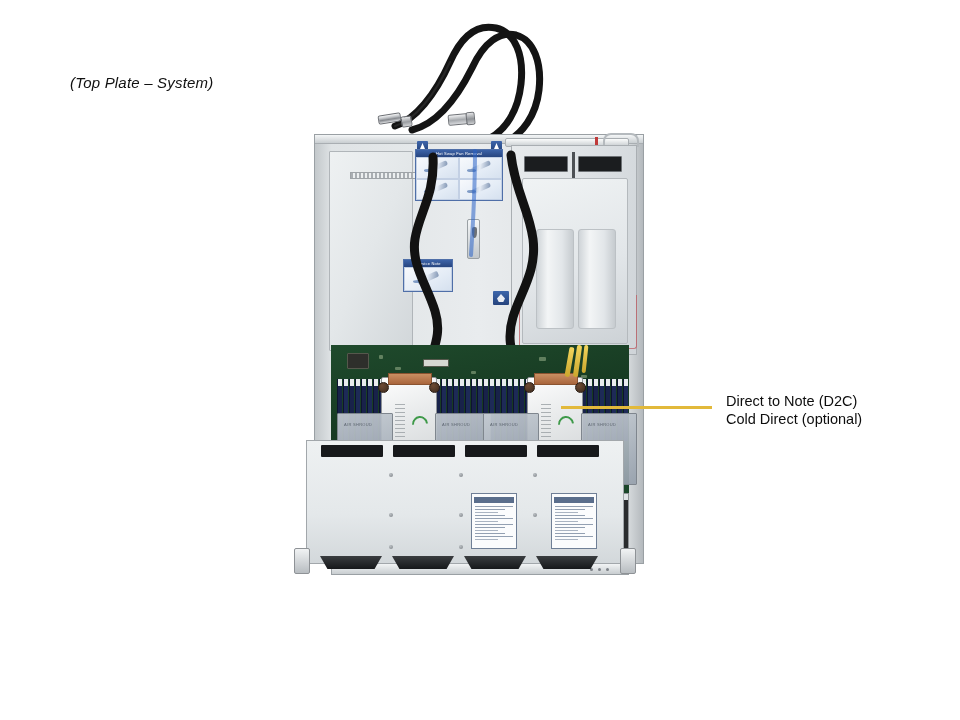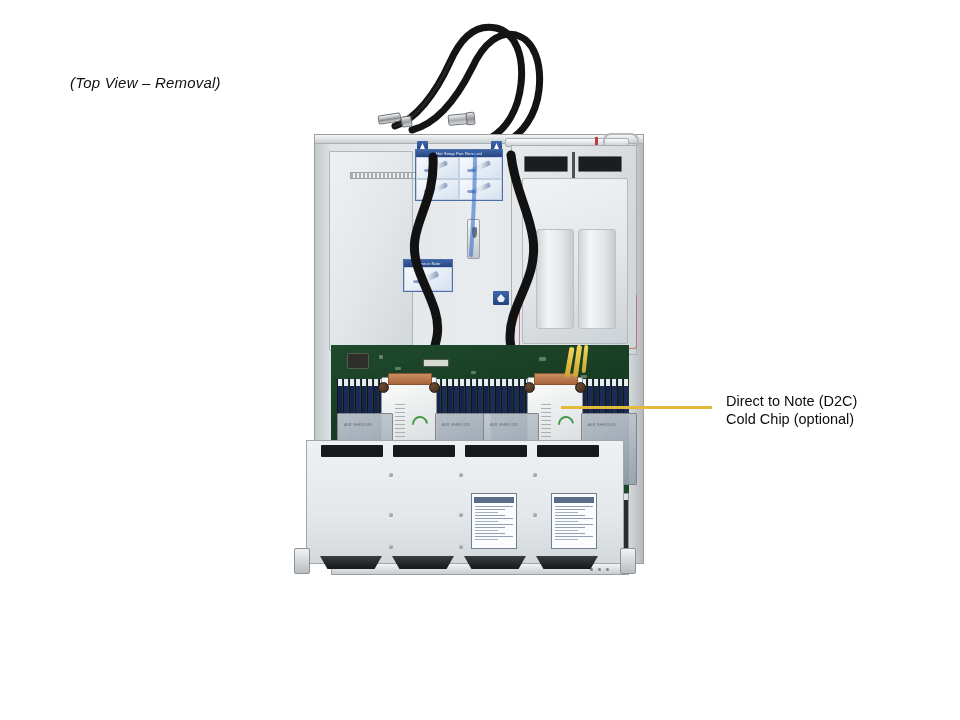--- a/index.html
+++ b/index.html
@@ -391,21 +391,21 @@
     position: absolute; top: -8px; width: 16px; height: 26px;
     background: linear-gradient(180deg,#f1f3f4,#b8bdc1);
     border: 1px solid #8e9296; border-radius: 2px;
   }
   #ear-left  { left: -12px; }
   #ear-right { left: 314px; }
 </style>
 </head>
 <body>
 
-<div id="view-caption">(Top View – Removal)</div>
+<div id="view-caption">(Top Plate – System)</div>
 
 <div id="photo">
 
   <svg class="hose-svg" viewBox="0 0 360 200">
     <path d="M95,126 C115,120 135,95 150,62 C162,35 178,24 196,28 C216,33 224,56 221,84 C218,112 205,130 190,138" fill="none" stroke="#141414" stroke-width="7" stroke-linecap="round"></path>
     <path d="M112,130 C136,124 156,100 172,68 C184,42 200,31 216,35 C234,40 242,63 239,90 C236,116 222,134 206,142" fill="none" stroke="#141414" stroke-width="7" stroke-linecap="round"></path>
     <path d="M95,126 C115,120 135,95 150,62" fill="none" stroke="#3a3a3a" stroke-width="2" stroke-linecap="round" opacity=".5"></path>
   </svg>
   <div class="qd a"></div>
   <div class="qd b"></div>
@@ -643,14 +643,14 @@
     <div class="bezel-foot" style="left:158px;"></div>
     <div class="bezel-foot" style="left:230px;"></div>
     <div class="ear" id="ear-left"></div>
     <div class="ear" id="ear-right"></div>
   </div>
 </div>
 
 <div id="callout-line"></div>
 <div id="callout-text">
   <div>Direct to Note (D2C)</div>
-  <div>Cold Chip (optional)</div>
+  <div>Cold Direct (optional)</div>
 </div>
 
 </body></html>

